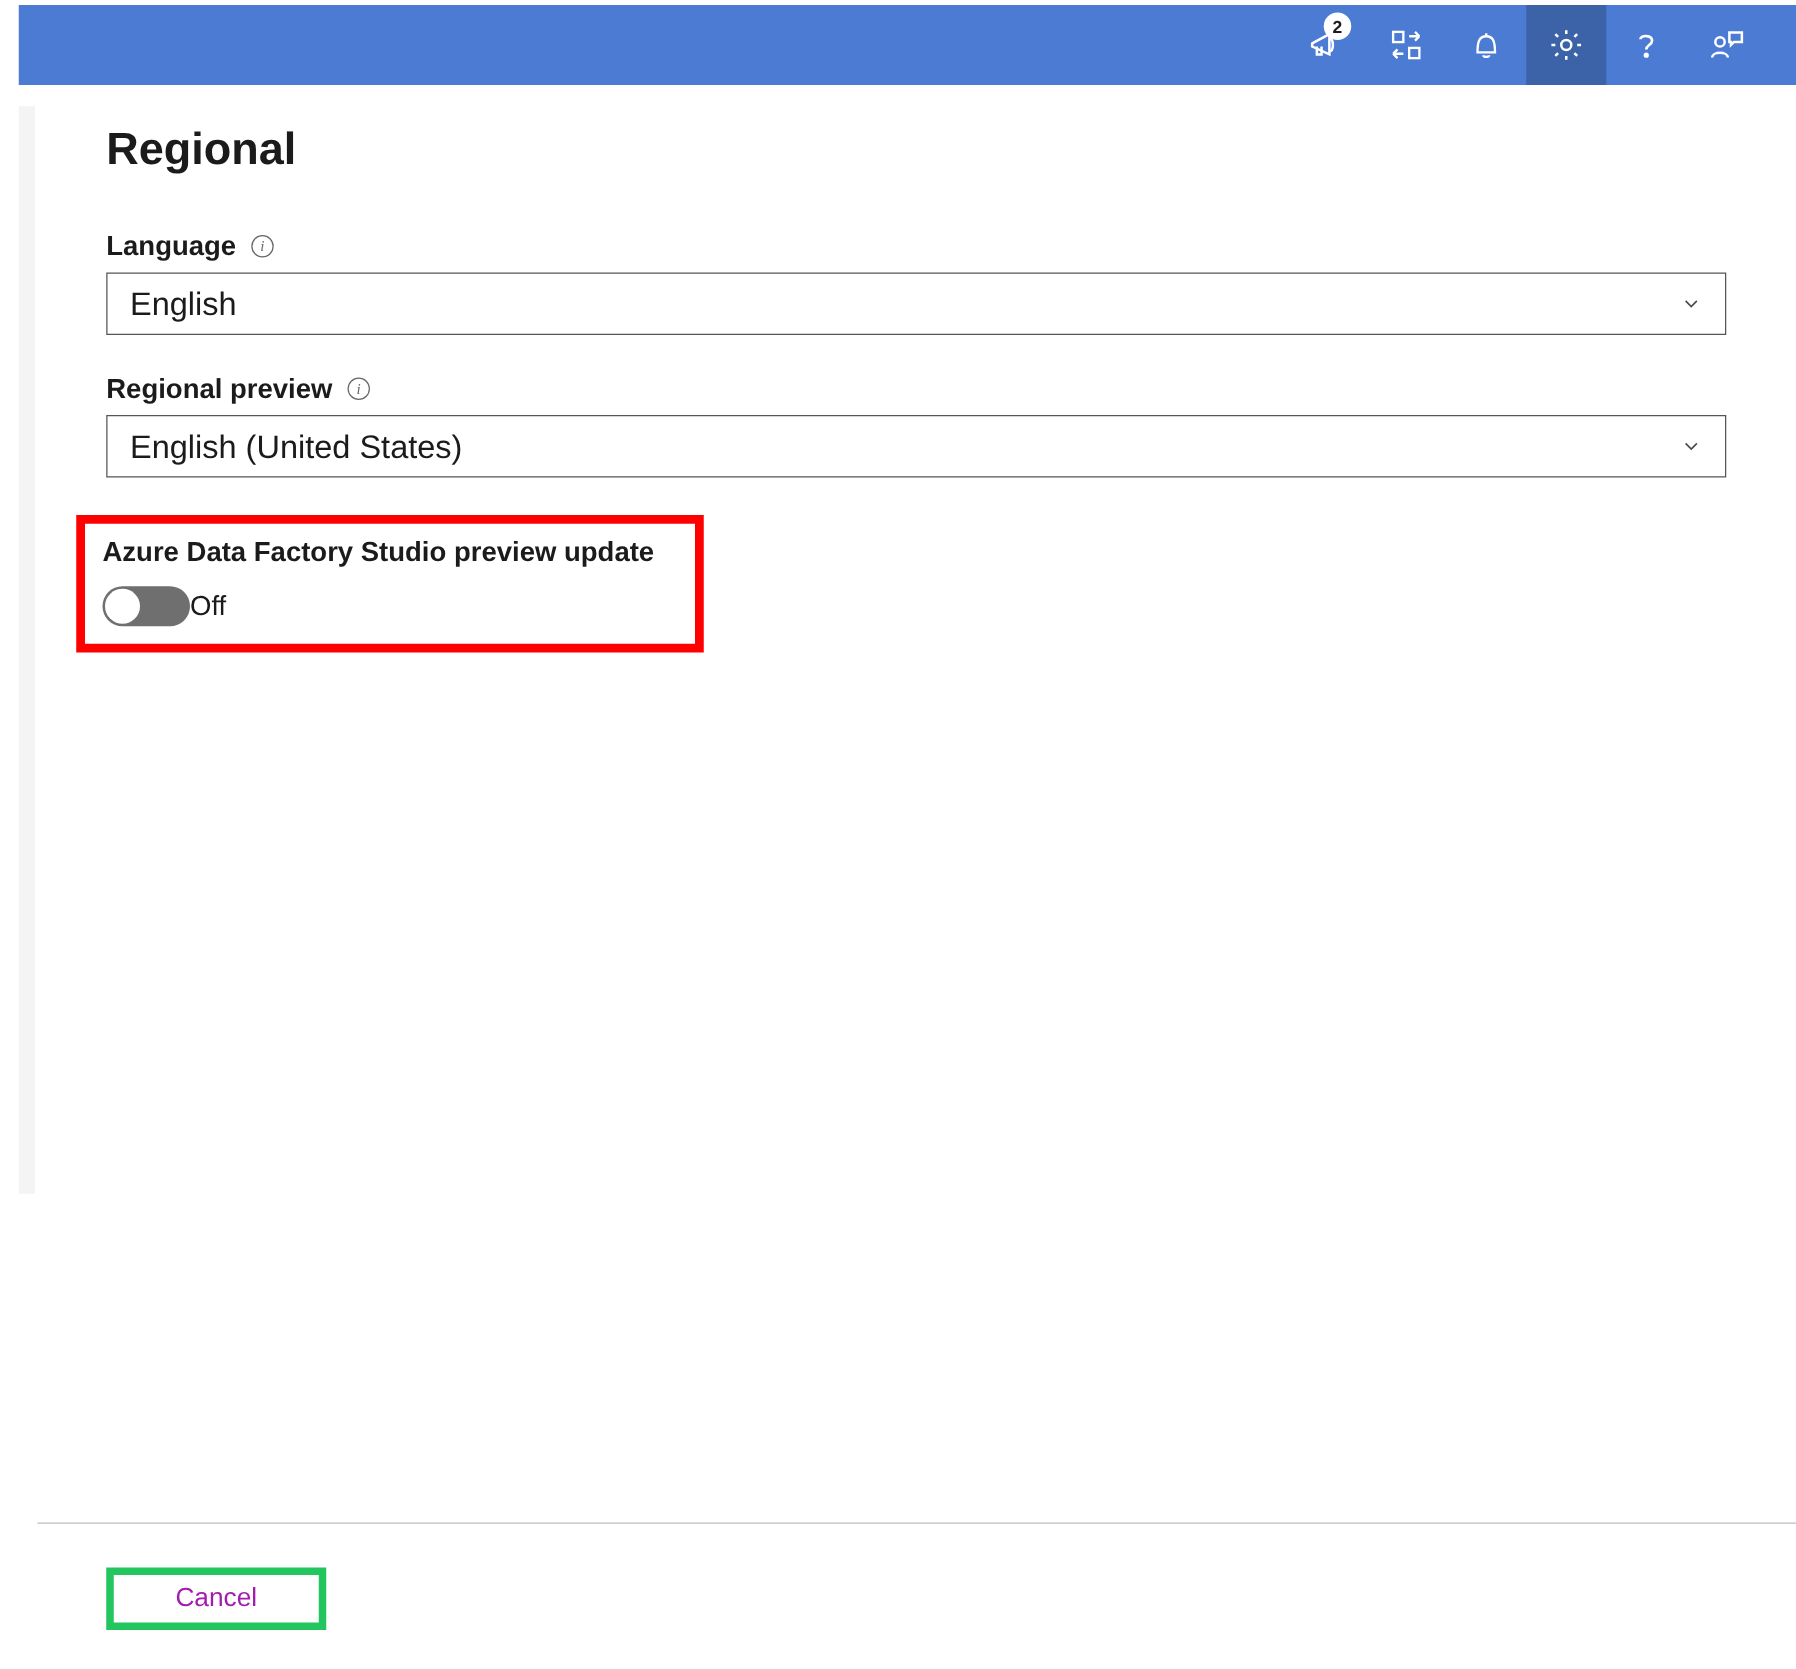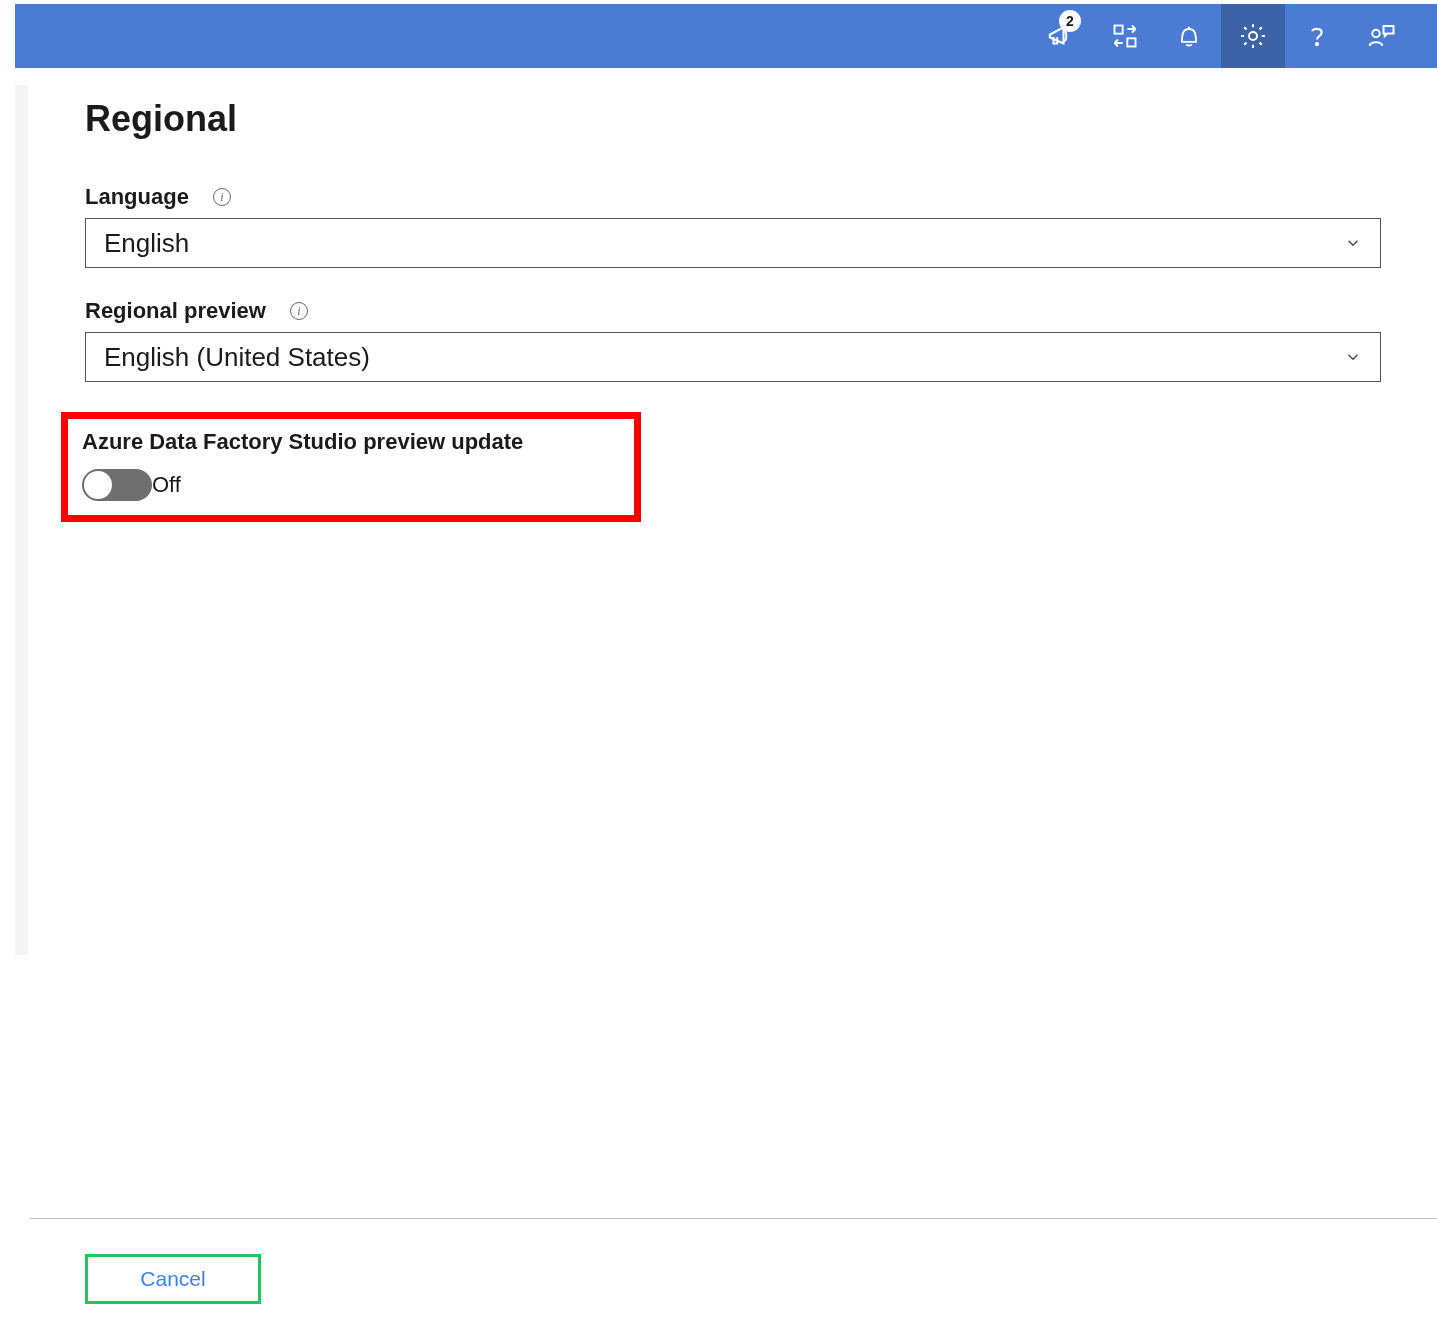--- a/index.html
+++ b/index.html
@@ -106,21 +106,21 @@
       font-weight: 600;
       color: #1b1b1b;
       margin-bottom: 44px;
     }
     .field-group {
       margin-bottom: 30px;
     }
     .field-label-row {
       display: flex;
       align-items: center;
-      gap: 24px;
+      gap: 12px;
       margin-bottom: 8px;
       text-align: center;
     }
     .field-label {
       font-size: 22px;
       font-weight: 600;
       color: #1b1b1b;
     }
     .info-icon {
       width: 18px;
@@ -151,21 +151,21 @@
     }
     .chevron-down {
       width: 18px;
       height: 18px;
     }
     
     .highlight-box {
       border: 7px solid #ff0000;
       padding: 10px 14px 14px 14px;
       margin-left: -24px;
-      width: 580px;
+      width: 502px;
       margin-top: 24px;
     }
     .highlight-title {
       font-size: 22px;
       font-weight: 600;
       color: #1b1b1b;
       margin-bottom: 14px;
     }
     .toggle-row {
       display: flex;
@@ -218,22 +218,22 @@
       cursor: pointer;
       border: 1px solid transparent;
     }
     .btn-primary {
       background: #efefef;
       color: #b8b8b8;
       cursor: default;
     }
     .btn-secondary {
       background: #fff;
-      color: #3b82f6;
-      border: 3px solid #22c55e;
+      color: #a21caf;
+      border: 6px solid #22c55e;
       min-width: 176px;
     }
     svg { display:block; }
   </style>
 </head>
 <body>
 
 <div class="topbar">
   <div class="topbar-icons">
 

